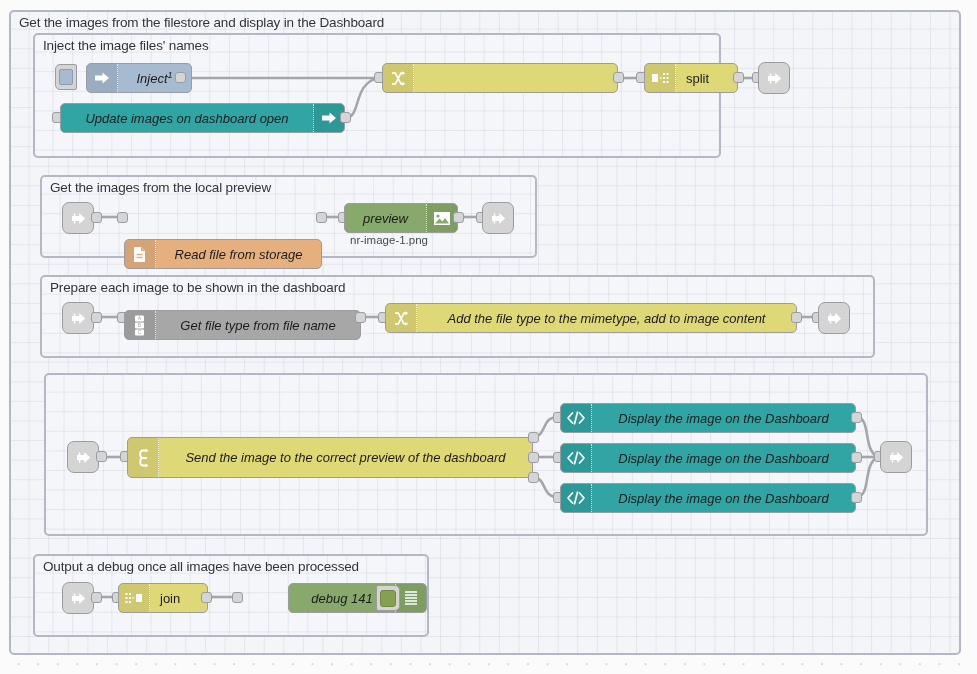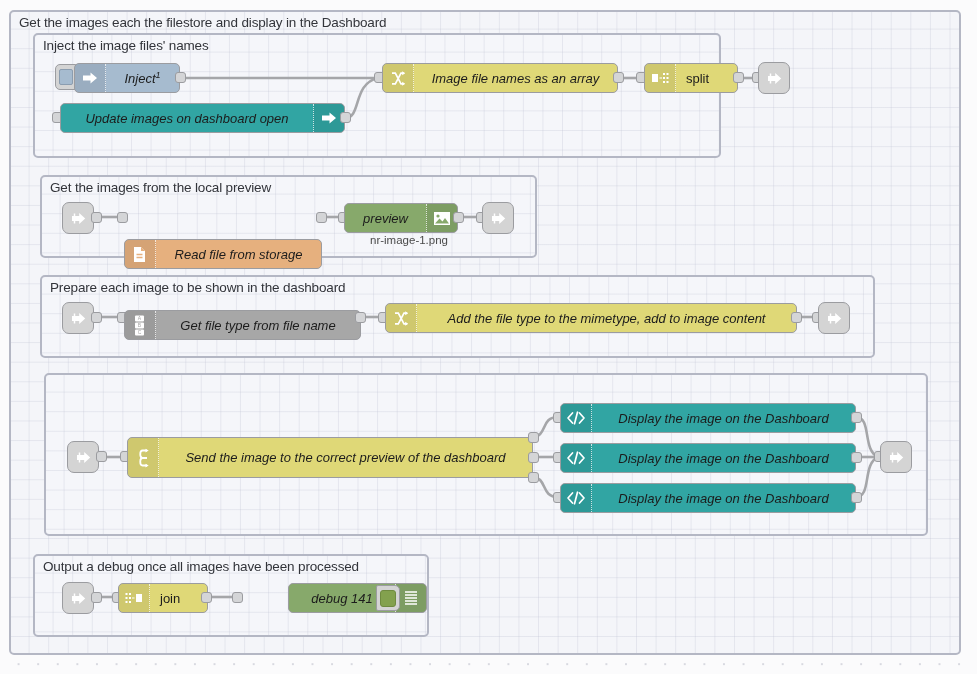--- a/index.html
+++ b/index.html
@@ -79,21 +79,21 @@
   .node .icon.right{
     border-right:none;
     border-left:1px dotted rgba(255,255,255,.75);
   }
   
   .n-yellow{background:#dfd877;}
   .n-teal{background:#31a5a3;}
   .n-grey{background:#a7a7a7;}
   .n-orange{background:#e6b07e;margin-top:36px;}
   .n-green2{background:#87a96b;}
-  .n-blue{background:#a6bbcf;}
+  .n-blue{background:#a6bbcf;margin-left:12px;}
   
   .port{
     position:absolute;
     width:11px;height:11px;
     background:#d4d5d7;
     border:1px solid #9b9ca0;
     border-radius:3px;
     box-sizing:border-box;
   }
   
@@ -145,21 +145,21 @@
   .sup{font-size:9px;vertical-align:super;}
   svg.gl{display:block;}
 </style>
 </head>
 <body>
 
 <div id="canvas">
 
   <div class="group outer" style="left:9px;top:10px;width:952px;height:645px;">
     <div class="grid-overlay"></div>
-    <div class="group-label">Get the images each the filestore and display in the Dashboard</div>
+    <div class="group-label">Get the images from the filestore and display in the Dashboard</div>
   </div>
 
   <div class="group inner" style="left:33px;top:33px;width:688px;height:125px;">
     <div class="grid-overlay"></div>
     <div class="group-label">Inject the image files' names</div>
   </div>
 
   <div class="group inner" style="left:40px;top:175px;width:497px;height:83px;">
     <div class="grid-overlay"></div>
     <div class="group-label">Get the images from the local preview</div>
@@ -243,21 +243,20 @@
 
   <div class="port" style="left:374px;top:72px;"></div>
   <div class="node n-yellow" style="left:382px;top:63px;width:236px;">
     <div class="icon">
       <svg class="gl" width="17" height="17" viewBox="0 0 17 17">
           <path d="M2 3.2h3.3L11 13.8h3.2M2 13.8h3.3L11 3.2h3.2" stroke="#fff" stroke-width="1.7" fill="none"></path>
           <path d="M12.2 1.2l3 2-3 2z" fill="#fff"></path>
           <path d="M12.2 11.8l3 2-3 2z" fill="#fff"></path>
         </svg>
     </div>
-    <div class="lbl">Image file names as an array</div>
   </div>
   <div class="port" style="left:613px;top:72px;"></div>
 
   <div class="port" style="left:636px;top:72px;"></div>
   <div class="node n-yellow" style="left:644px;top:63px;width:94px;">
     <div class="icon">
       <svg class="gl" width="18" height="14" viewBox="0 0 18 14">
           <rect x="1" y="3" width="6" height="8" fill="#fff"></rect>
           <path d="M8.5 7h2.5" stroke="#fff" stroke-width="1.2"></path>
           <g fill="#fff">
@@ -306,21 +305,21 @@
   <div class="node n-green2" style="left:344px;top:203px;width:114px;">
     <div class="lbl">preview</div>
     <div class="icon right">
       <svg class="gl" width="18" height="15" viewBox="0 0 18 15">
           <rect x="1" y="1" width="16" height="13" fill="#fff"></rect>
           <circle cx="5" cy="5" r="1.6" fill="#87a96b"></circle>
           <path d="M2 12.5l4.5-5 3 3L12 7l4 5.5z" fill="#87a96b"></path>
         </svg>
     </div>
   </div>
-  <div class="sublabel" style="left:352px;top:234px;width:114px;">nr-image-1.png</div>
+  <div class="sublabel" style="left:332px;top:234px;width:114px;">nr-image-1.png</div>
   <div class="port" style="left:453px;top:212px;"></div>
 
   <div class="port" style="left:476px;top:212px;"></div>
   <div class="linknode" style="left:482px;top:202px;">
     <svg class="gl" width="17" height="17" viewBox="0 0 17 17">
         <path d="M2 6h7.2V3l6 5.5L9.2 14v-3H2z" fill="#fff"></path>
         <path d="M4.5 3.5v10" stroke="#fff" stroke-width="1.5"></path>
       </svg>
   </div>
 

